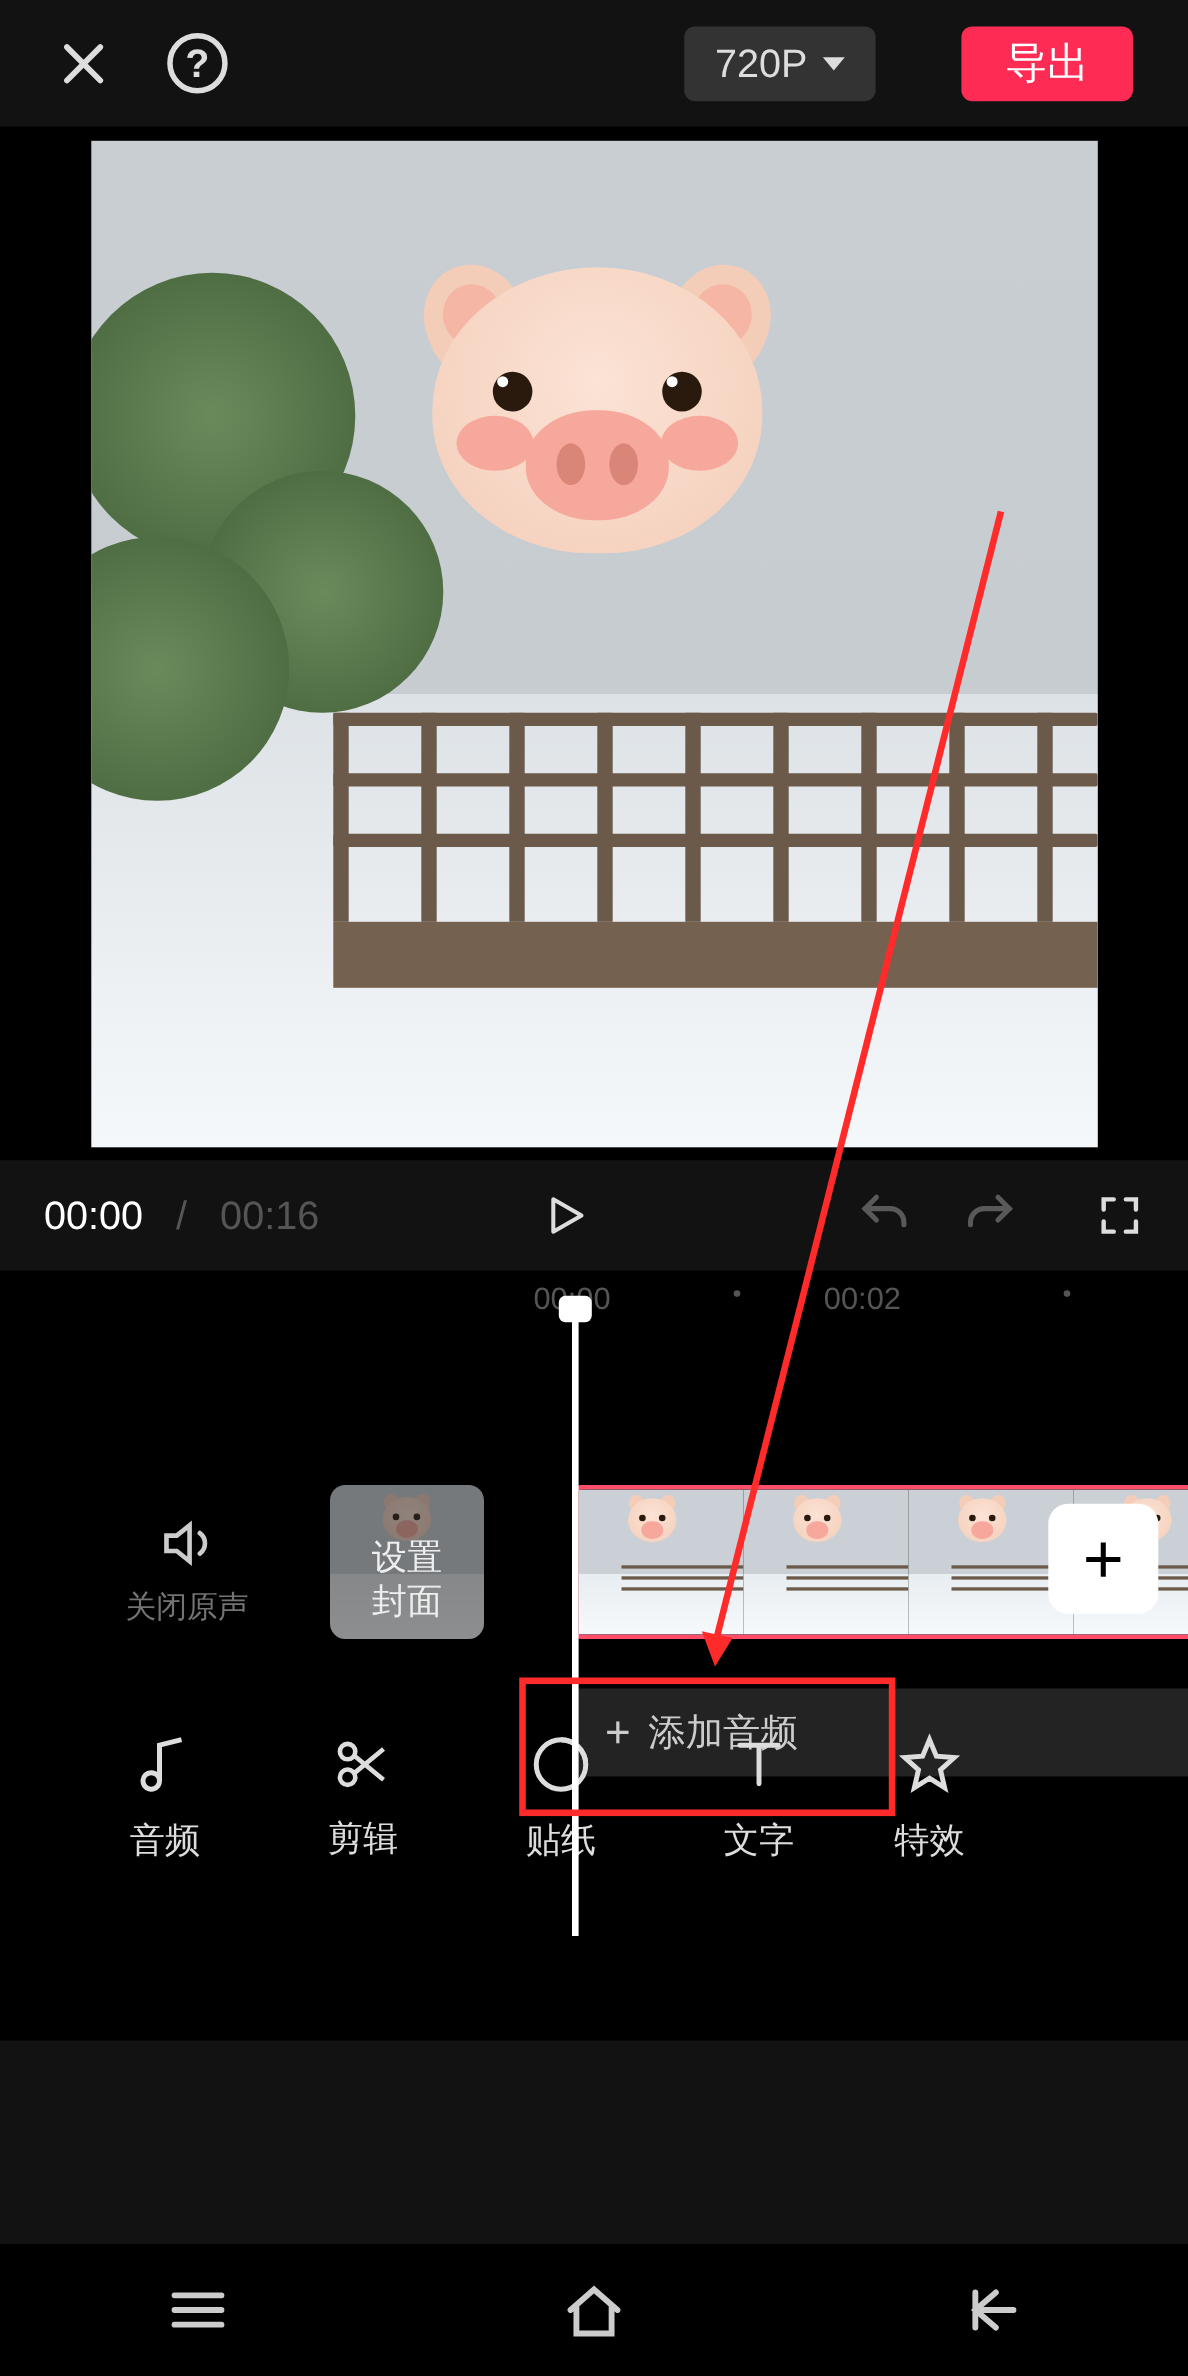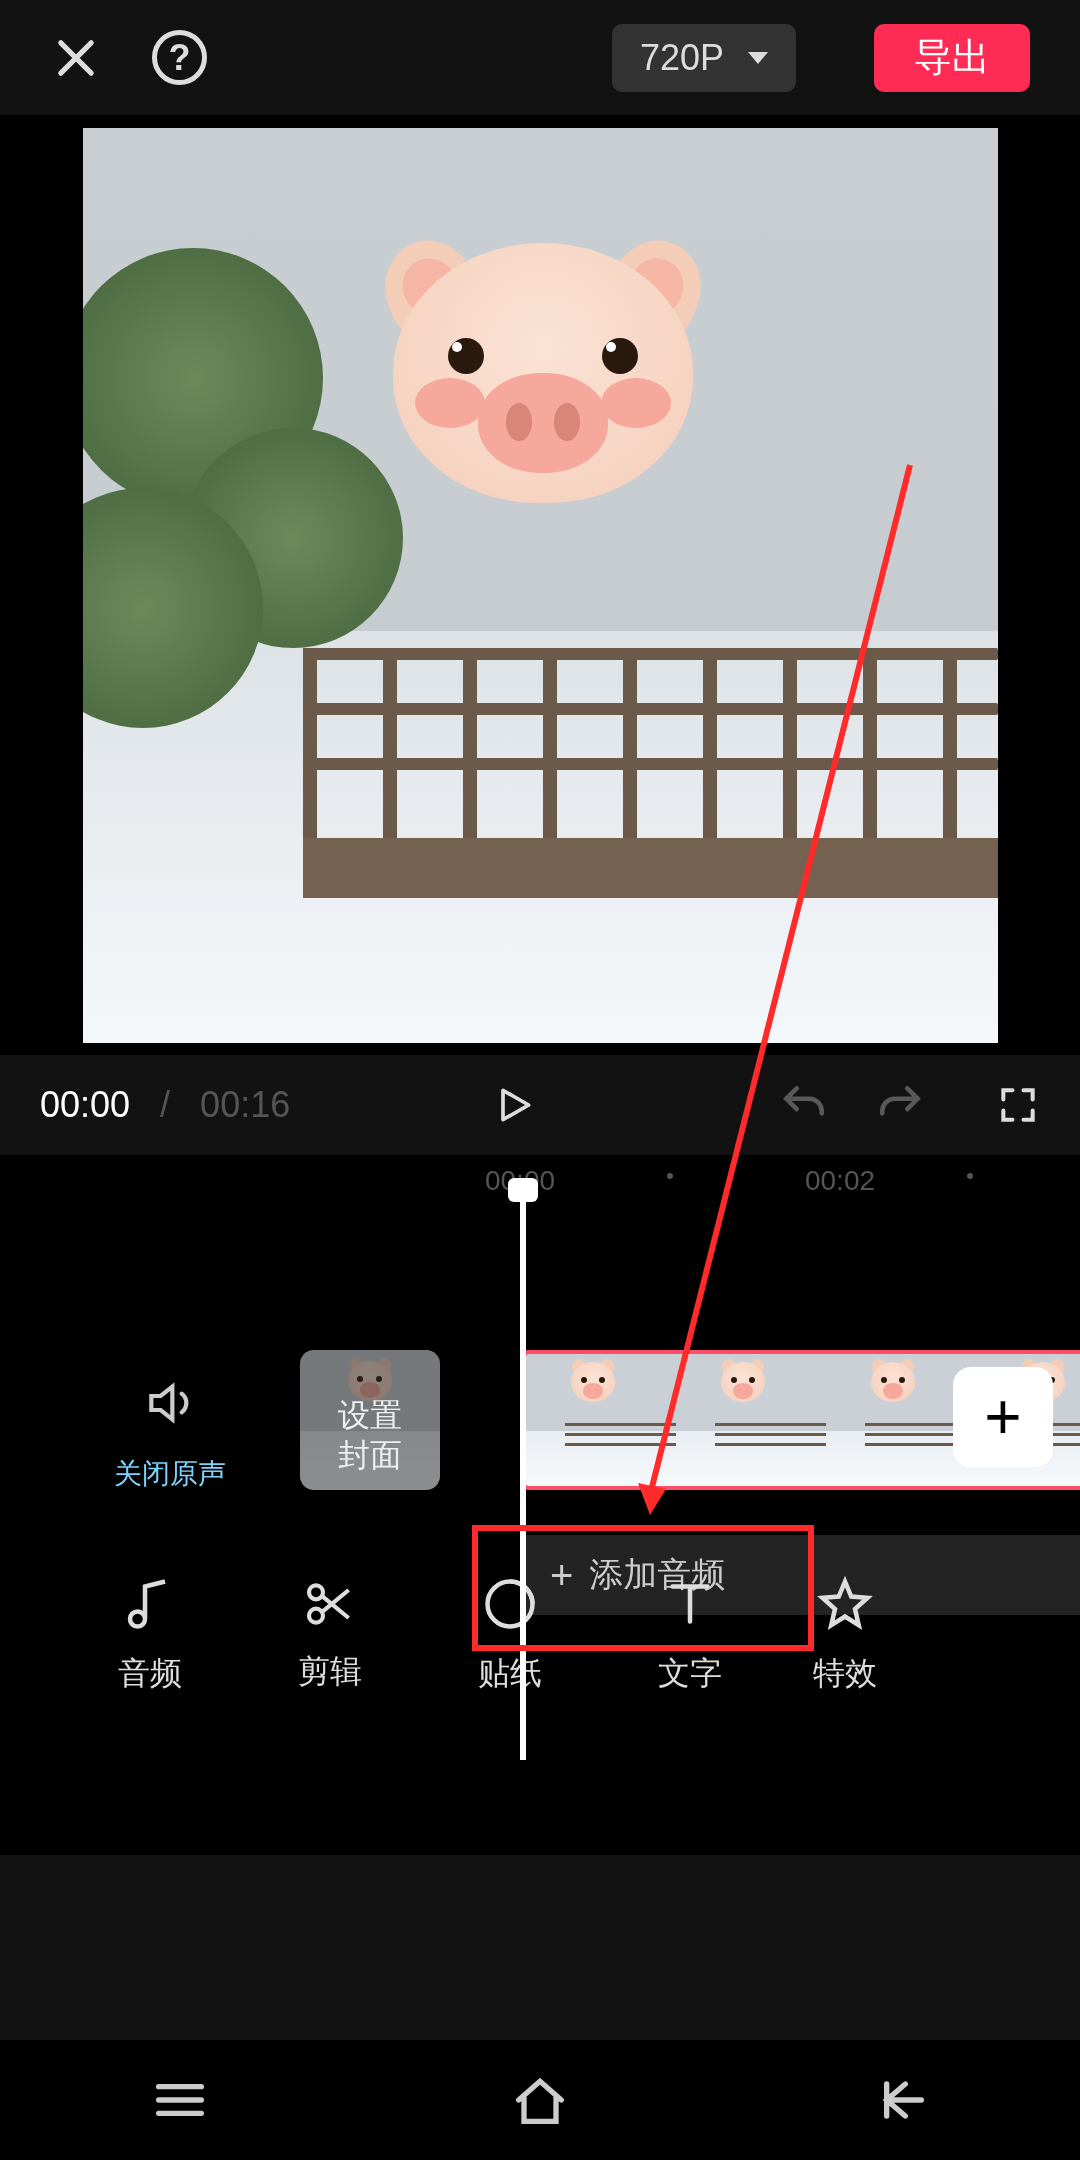--- a/index.html
+++ b/index.html
@@ -3,21 +3,21 @@
 <meta charset="utf-8">
 <style>
   * { box-sizing: border-box; margin: 0; padding: 0; }
   html, body { width: 1080px; height: 2160px; background: #000; overflow: hidden; font-family: -apple-system, "PingFang SC", sans-serif; color: #fff; }
   .app { width: 1080px; height: 2160px; position: relative; background: #121212; }
 
   .topbar { height: 115px; display: flex; align-items: center; padding: 0 50px; gap: 50px; background: #121212; }
   .topbar .spacer { flex: 1; }
   .close-x svg, .help-q svg { width: 52px; height: 52px; display:block;}
   .help-q { width: 55px; height: 55px; border: 5px solid #ddd; border-radius: 50%; display:flex; align-items:center; justify-content:center; font-size:36px; font-weight:700; color:#ddd;}
-  .res-btn { background:#333; color:#ddd; border-radius:10px; height:68px; padding:0 28px; display:flex; align-items:center; font-size:36px; gap:24px;}
+  .res-btn { background:#333; color:#ddd; border-radius:10px; height:68px; padding:0 28px; display:flex; align-items:center; font-size:36px; gap:14px;}
   .res-btn .tri { width:0;height:0;border-left:10px solid transparent;border-right:10px solid transparent;border-top:12px solid #ddd;}
   .export-btn { background:#fe2c55; color:#fff; height:68px; border-radius:10px; padding:0 40px; font-size:38px; display:flex; align-items:center; margin-left:28px;}
 
   .preview { background:#000; height: 940px; display:flex; align-items:center; justify-content:center; }
   .viewport { width: 915px; height: 915px; position:relative; overflow:hidden; background: linear-gradient(to bottom,#c9ced3 0%,#c7ccd1 55%,#dde2e6 55%,#f5f8fb 100%);}
   .tree { position:absolute; left:-20px; top:120px; width:320px; height:520px;}
   .fence { position:absolute; left:220px; right:0; top:520px; height:190px;}
   .deck { position:absolute; left:220px; right:0; top:710px; height:60px; background:#756150;}
   .pig { position:absolute; left:310px; top:115px; width:300px; height:260px;}
   .pig .head{position:absolute;inset:0;background:radial-gradient(circle at 50% 40%,#fbe3d5,#f4cdb9);border-radius:50% 50% 48% 48%;}
@@ -43,21 +43,21 @@
 
   .timeline { background:#000; position:relative; height:700px;}
   .ruler{position:absolute;top:10px;left:0;right:0;height:40px;}
   .tick{position:absolute;top:0;color:#555;font-size:28px;transform:translateX(-50%);}
   .dot{position:absolute;top:8px;width:6px;height:6px;background:#555;border-radius:50%;transform:translateX(-50%);}
   .playhead{position:absolute;left:520px;top:35px;width:6px;height:570px;background:#fff;z-index:20;}
   .playhead::before{content:"";position:absolute;top:-12px;left:-12px;width:30px;height:24px;background:#fff;border-radius:6px;}
 
   .mute-col{position:absolute;left:110px;top:220px;width:120px;text-align:center;}
   .mute-col svg{width:56px;height:56px;}
-  .mute-col .lbl{font-size:28px;color:#7dd3fc;margin-top:20px;}
+  .mute-col .lbl{font-size:28px;color:#737373;margin-top:6px;}
 
   .cover-btn{position:absolute;left:300px;top:195px;width:140px;height:140px;border-radius:14px;overflow:hidden;background:rgba(40,40,40,.85);}
   .cover-thumb{position:absolute;inset:0;}
   .cover-txt{position:absolute;left:0;right:0;top:45px;text-align:center;font-size:32px;line-height:40px;color:#eee;}
 
   .clip-track{position:absolute;left:522px;top:195px;height:140px;width:700px;border:4px solid #ff4d6a;border-right:none;border-radius:6px 0 0 6px;display:flex;overflow:hidden;}
   .frame{width:150px;height:100%;flex:0 0 150px;position:relative;}
 
   .mini-scene{position:absolute;inset:0;background:linear-gradient(to bottom,#cad0d5 0%,#cad0d5 58%,#e8edf1 58%,#f6f9fc 100%);}
   .mini-fence{position:absolute;left:26%;right:0;top:52%;height:24%;}
@@ -177,21 +177,21 @@
       <svg viewBox="0 0 24 24" stroke="#ddd" stroke-width="2.2" fill="none" stroke-linecap="round">
           <path d="M4 9 V4 H9 M15 4 H20 V9 M20 15 V20 H15 M9 20 H4 V15"></path>
         </svg>
     </div>
   </div>
 
   <div class="timeline">
     <div class="ruler">
       <div class="tick" style="left:520px;">00:00</div>
       <div class="dot" style="left:670px;"></div>
-      <div class="tick" style="left:840px;">00:02</div>
+      <div class="tick" style="left:784px;">00:02</div>
       <div class="dot" style="left:970px;"></div>
     </div>
 
     <div class="mute-col">
       <svg viewBox="0 0 24 24" stroke="#ccc" stroke-width="1.8" fill="none" stroke-linecap="round">
           <path d="M4 9 H8 L13 5 V19 L8 15 H4 Z M17 8 a5 5 0 0 1 0 8"></path>
         </svg>
       <div class="lbl">关闭原声</div>
     </div>
 

